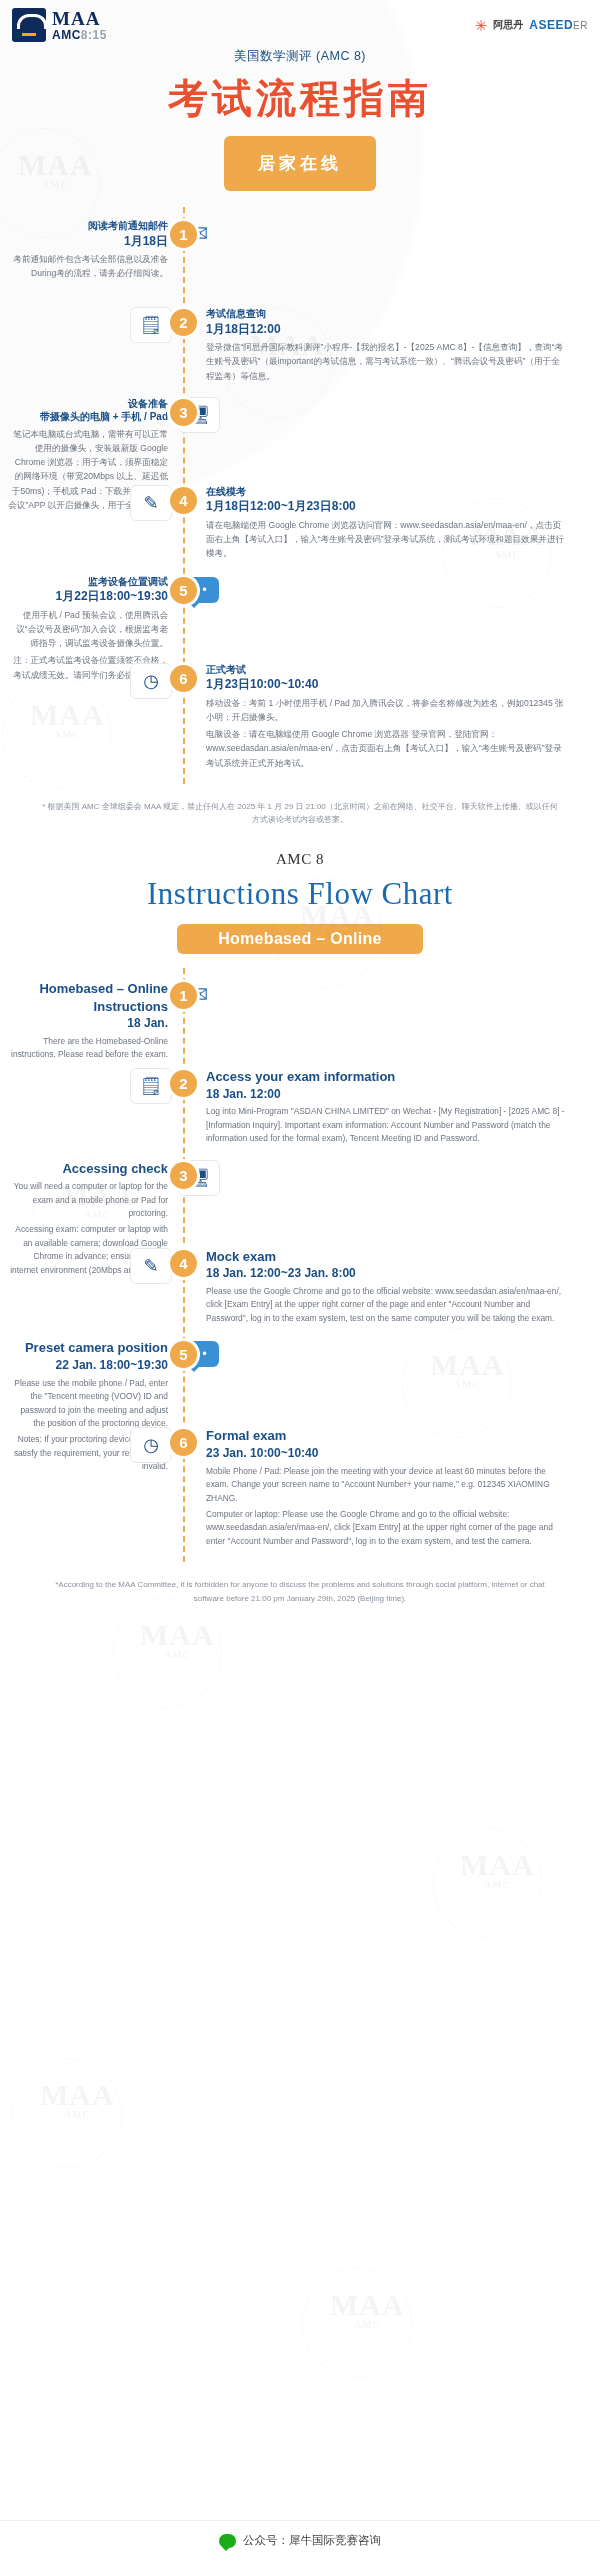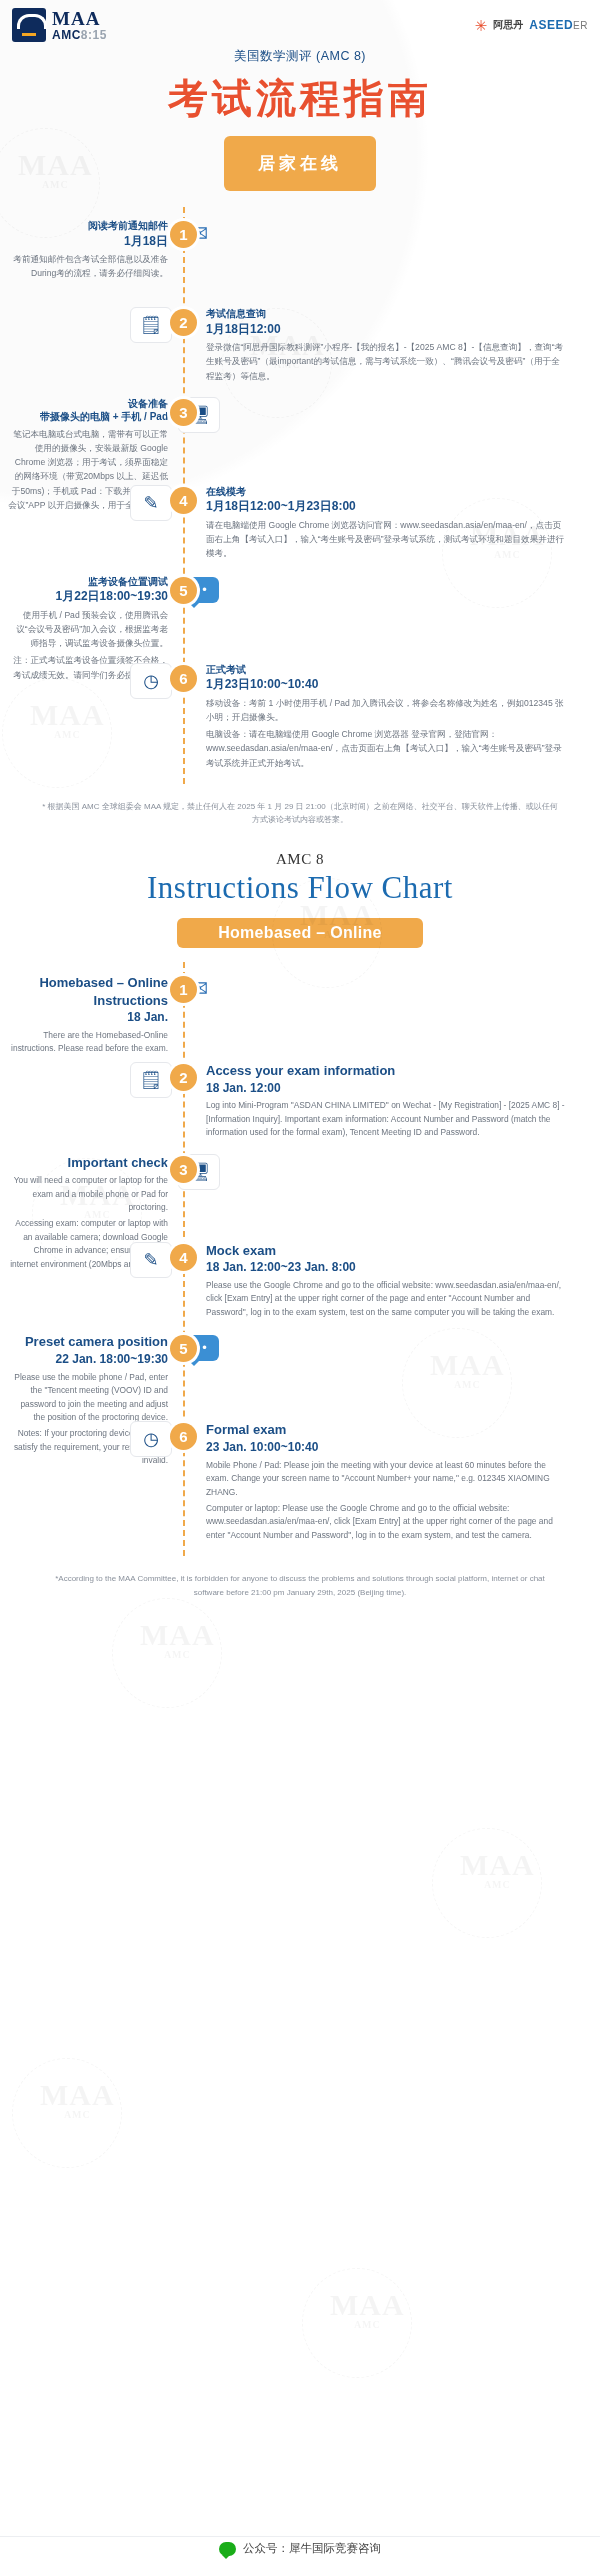--- a/index.html
+++ b/index.html
@@ -226,21 +226,21 @@
     font-size: 8px;
     color: #8a919c;
     line-height: 1.7;
     text-align: center;
     padding: 6px 42px 14px;
   }
 
   
   .hero-en { text-align: center; padding: 10px 0 4px; }
   .hero-sub-en {
-    font-size: 15px; color: #333; letter-spacing: 0.5px; margin-bottom: 2px;
+    font-size: 15px; color: #333; letter-spacing: 0.5px; margin-bottom: 8px;
     font-family: "Liberation Serif", serif;
   }
   .hero-title-en {
     font-size: 31px; color: #1c6bb0; font-weight: normal;
     font-family: "Liberation Serif", serif;
     letter-spacing: 0.5px;
   }
   .pill-en {
     display: inline-block;
     margin-top: 12px;
@@ -253,21 +253,21 @@
     letter-spacing: 0.3px;
   }
   .hd-en { font-size: 13px; font-weight: bold; color: #1b4e86; line-height: 1.35; }
   .date-en { font-size: 12px; font-weight: bold; color: #1b4e86; line-height: 1.4; }
   .body-en { font-size: 8.4px; color: #6d7580; line-height: 1.6; margin-top: 3px; }
 
   
   .bottombar {
     position: absolute;
     bottom: 0; left: 0; right: 0;
-    height: 24px;
+    height: 40px;
     display: flex;
     align-items: center;
     justify-content: center;
     gap: 7px;
     border-top: 1px solid #eceef1;
     background: #fff;
   }
   .wechat-ico {
     width: 17px; height: 14px;
     background: #1aad19;
@@ -474,21 +474,21 @@
           <div class="date-en">18 Jan. 12:00</div>
           <div class="body-en">Log into Mini-Program "ASDAN CHINA LIMITED" on Wechat - [My Registration] - [2025 AMC 8] - [Information Inquiry]. Important exam information: Account Number and Password (match the information used for the formal exam), Tencent Meeting ID and Password.</div>
         </div>
       </div>
       <div class="row">
         <div class="num">3</div>
         <div class="icon-box icon-left">
           <div class="icon-badge">🖥</div>
         </div>
         <div class="side-left">
-          <div class="hd-en">Important check</div>
+          <div class="hd-en">Accessing check</div>
           <div class="body-en">You will need a computer or laptop for the exam and a mobile phone or Pad for proctoring.</div>
           <div class="body-en">Accessing exam: computer or laptop with an available camera; download Google Chrome in advance; ensure a stable internet environment (20Mbps and above).</div>
         </div>
       </div>
       <div class="row">
         <div class="num">4</div>
         <div class="icon-box icon-right">
           <div class="icon-badge">✎</div>
         </div>
         <div class="side-right">

